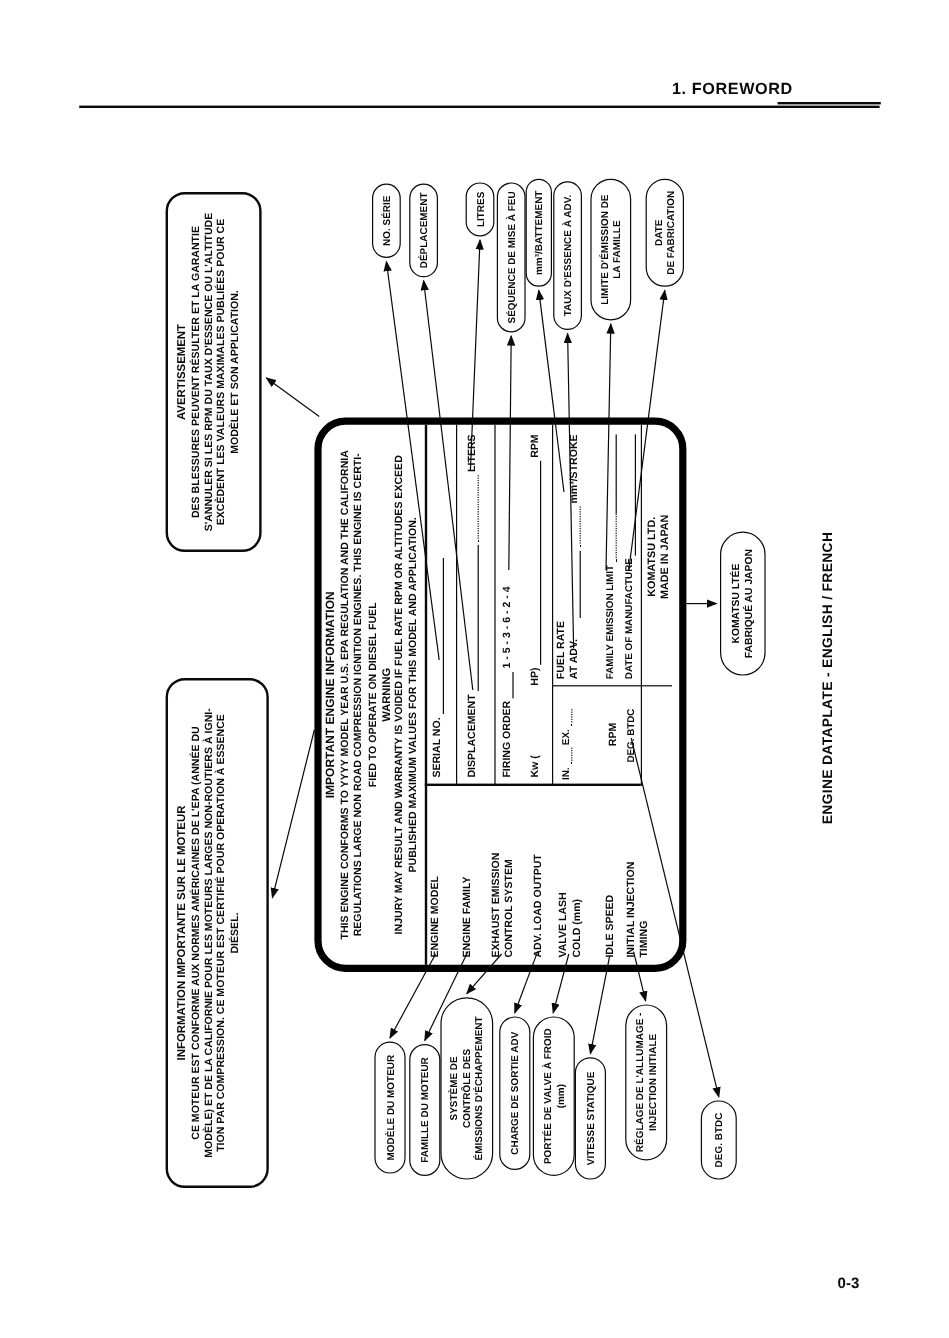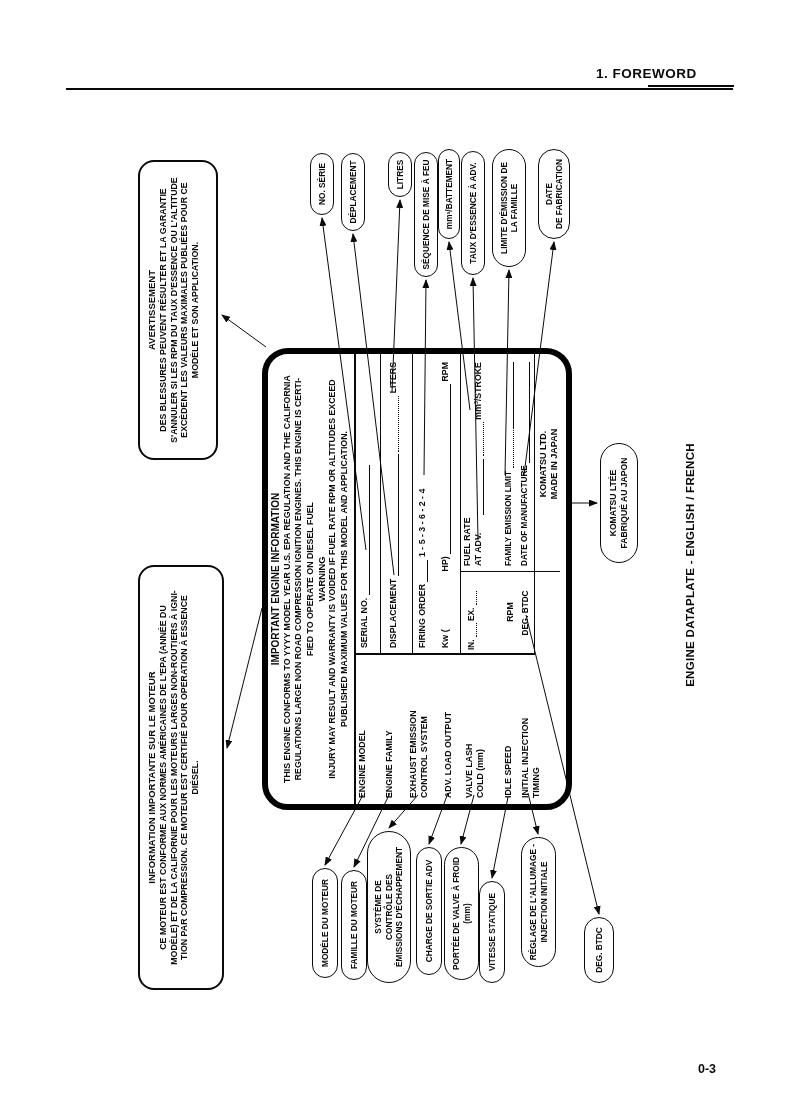--- a/index.html
+++ b/index.html
@@ -1,20 +1,20 @@
 <!DOCTYPE html>
 <html><head>
 <meta charset="utf-8">
 <style>
   html,body{margin:0;padding:0;background:#e8e8e8;}
   .sheet{position:relative;width:791px;height:1115px;background:#ffffff;overflow:hidden;
          font-family:"Liberation Sans",sans-serif;color:#0a0a0a;}
   .pre{white-space:pre-line;}
   
-  .page-header{position:absolute;left:560px;top:66px;width:173px;text-align:center;
+  .page-header{position:absolute;left:560px;top:66px;width:173px;text-align:left;
                font-size:13.5px;font-weight:bold;letter-spacing:.5px;z-index:6;}
   .rule-main{position:absolute;left:66px;top:88px;width:667px;height:2px;background:#0a0a0a;z-index:6;}
   .rule-hdr{position:absolute;left:648px;top:85px;width:86px;height:2px;background:#0a0a0a;z-index:6;}
   .watermark{position:absolute;left:112px;top:292px;font-size:27px;letter-spacing:.5px;
              color:#2e2e2e;z-index:10;white-space:nowrap;}
   .page-num{position:absolute;left:698px;top:1062px;font-size:12.5px;font-weight:bold;z-index:6;}
   
   .rotated{position:absolute;left:0;top:0;width:1115px;height:791px;
            transform-origin:0 0;transform:translateY(1115px) rotate(-90deg);z-index:1;}
   .lines-svg{position:absolute;left:0;top:0;z-index:3;}

